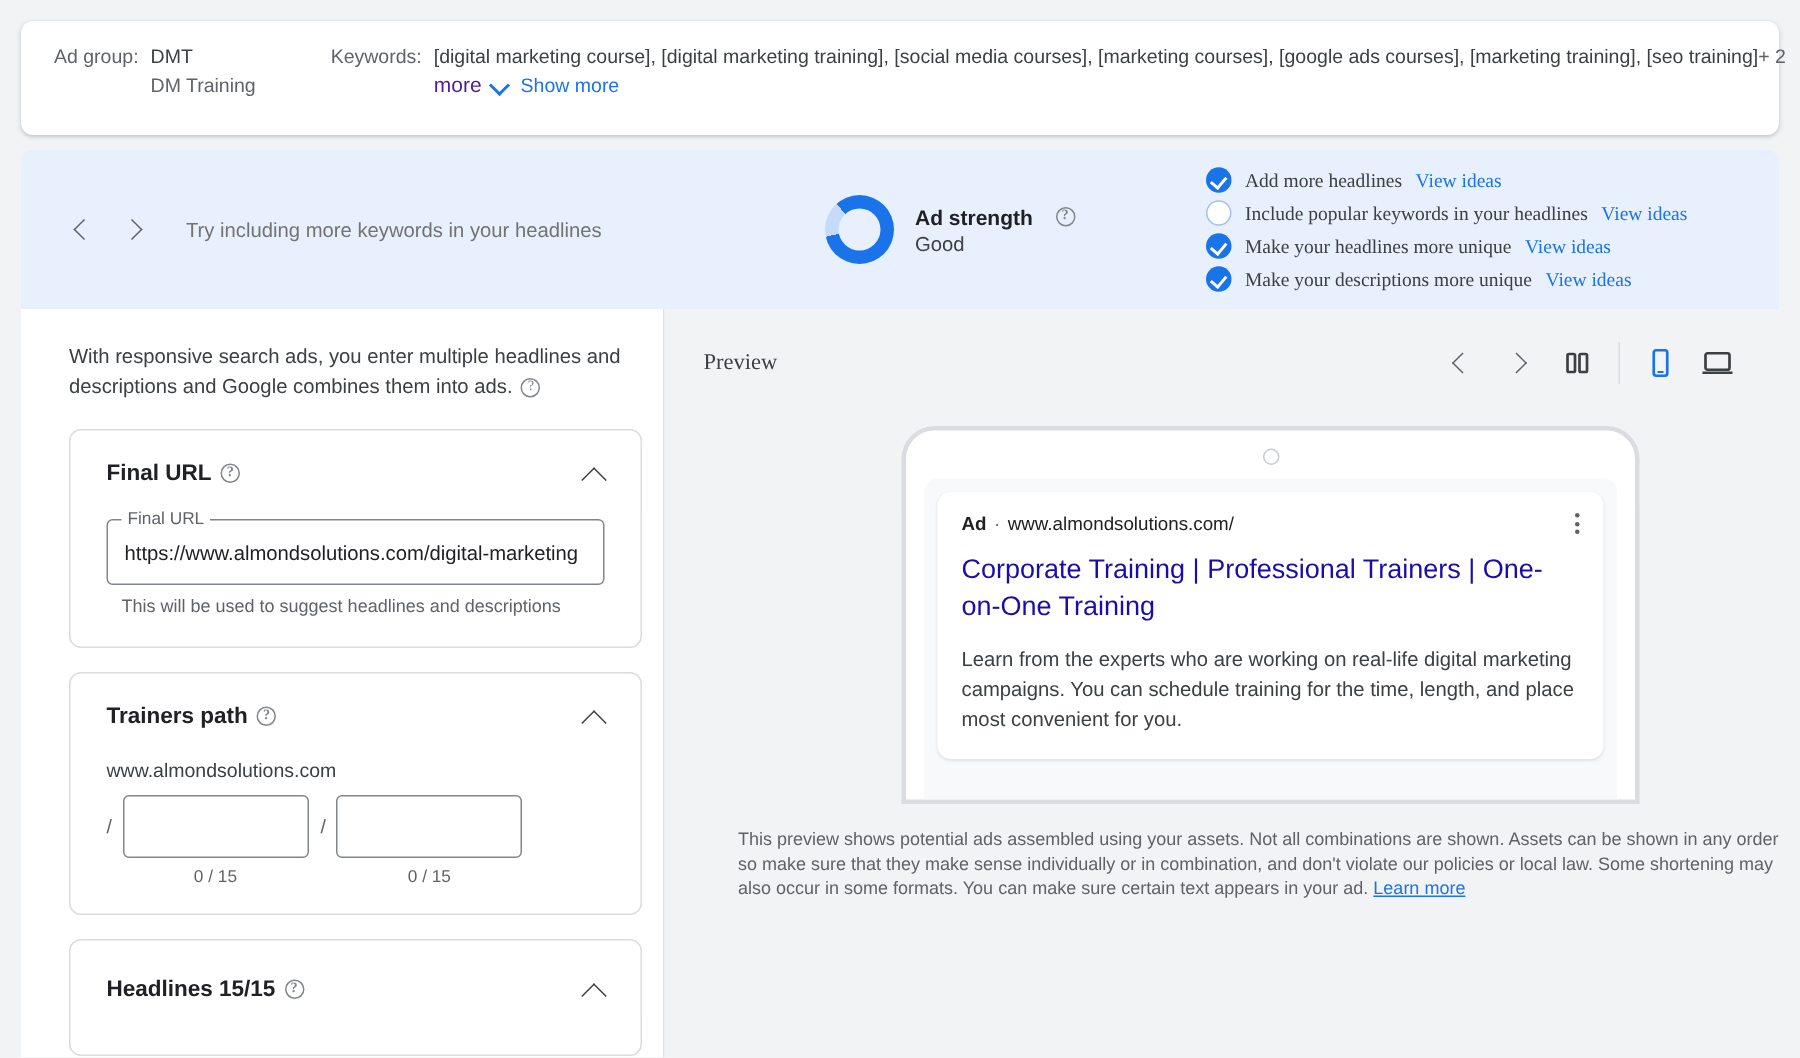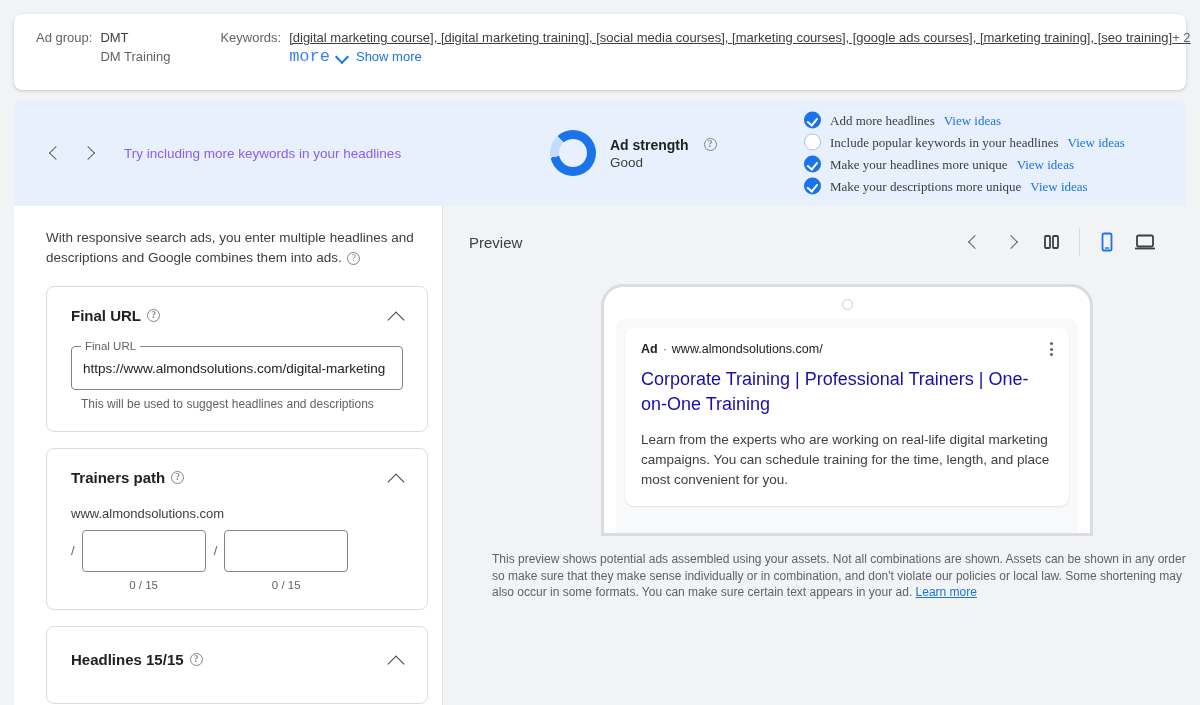--- a/index.html
+++ b/index.html
@@ -37,25 +37,24 @@
   .adgroup-name, .adgroup-sub {
     font-size: 13px; line-height: 19px; color: #3c4043; white-space: nowrap;
   }
   .adgroup-sub { color: #5f6368; }
 
   .keywords-block { display: flex; gap: 8px; flex: 1; min-width: 0; }
   .kw-body { display: flex; flex-direction: column; min-width: 0; }
   .kw-line {
     font-size: 13px; line-height: 19px; color: #3c4043;
     white-space: nowrap;
-    text-decoration: underline;
   }
   .kw-plus { color: #5f6368; }
   .kw-second { display: flex; align-items: center; gap: 6px; line-height: 19px; }
-  .kw-more { font-size: 17px; color: #3b82f6; font-family: Liberation Mono, monospace; }
+  .kw-more { font-size: 14px; color: #4c1d95; }
   .chev-down {
     display: inline-block; width: 14px; height: 9px; position: relative;
   }
   .chev-down::before {
     content: ""; position: absolute; left: 1px; top: 0;
     width: 8px; height: 8px;
     border-right: 2px solid #1a73e8; border-bottom: 2px solid #1a73e8;
     transform: rotate(45deg);
   }
   .link {
@@ -77,21 +76,21 @@
     width: 22px; height: 22px; position: relative; cursor: pointer;
   }
   .arrow::before {
     content: ""; position: absolute; top: 6px; width: 9px; height: 9px;
     border-top: 1.6px solid #5f6368; border-right: 1.6px solid #5f6368;
   }
   .arrow.left::before  { left: 7px; transform: rotate(-135deg); }
   .arrow.right::before { left: 3px; transform: rotate(45deg); }
 
   .tip-text {
-    font-size: 13.5px; color: #8b5cf6; margin-left: 22px; white-space: nowrap;
+    font-size: 13.5px; color: #737373; margin-left: 22px; white-space: nowrap;
   }
 
   .strength-middle {
     position: absolute; left: 536px; top: 50%;
     transform: translateY(-50%);
     display: flex; align-items: center; gap: 14px;
   }
   .ring {
     width: 46px; height: 46px; border-radius: 50%;
     background:
@@ -216,20 +215,21 @@
   .dp-count { font-size: 11.5px; color: #5f6368; margin-top: 7px; }
 
   
   .right-pane {
     flex: 1; background: #f1f3f4;
     position: relative; overflow: hidden;
   }
   .preview-head {
     display: flex; align-items: center;
     padding: 22px 30px 0 26px;
+    font-family: Liberation Serif, serif;
   }
   .preview-title { font-size: 15px; color: #3c4043; }
   .preview-tools {
     margin-left: auto; display: flex; align-items: center; gap: 18px;
   }
   .tool-icon { cursor: pointer; display: flex; align-items: center; }
   .divider-v { width: 1px; height: 28px; background: #dadce0; }
 
   
   .phone {

